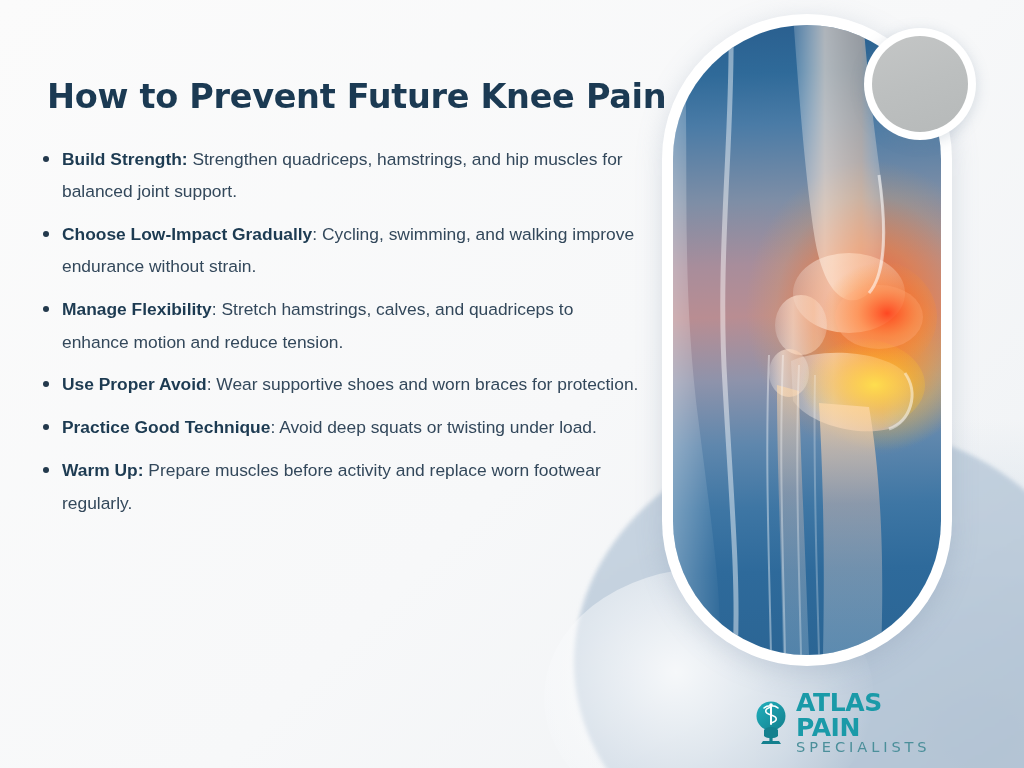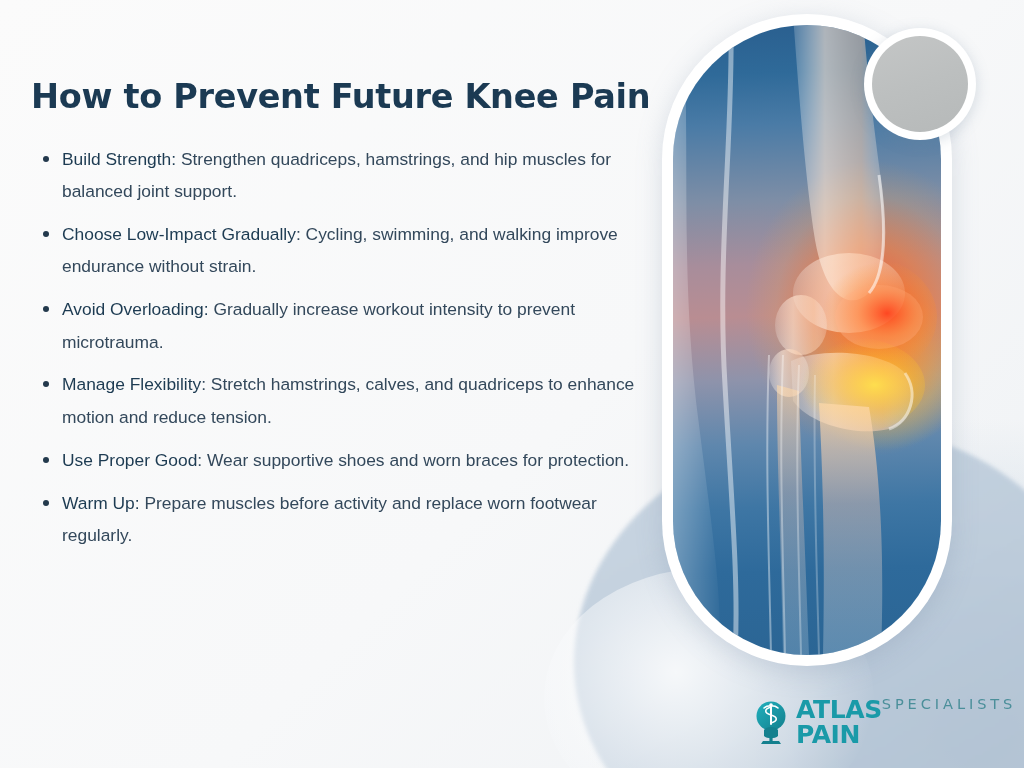--- a/index.html
+++ b/index.html
@@ -52,21 +52,21 @@
     position: absolute;
     left: 0;
     top: 0;
     width: 672px;
     height: 768px;
     box-sizing: border-box;
     padding: 78px 18px 0 31px;
   }
 
   .title {
-    margin: 0 0 26px 0;
+    margin: 0 0 26px 16px;
     font-family: "DejaVu Sans", sans-serif;
     font-size: 33.5px;
     font-weight: 700;
     letter-spacing: -0.3px;
     color: #1b3a53;
     line-height: 1.15;
     white-space: nowrap;
   }
 
   .bullets {
@@ -87,21 +87,21 @@
   .bullet .dot {
     position: absolute;
     left: 12px;
     top: 13px;
     width: 6px;
     height: 6px;
     border-radius: 50%;
     background: #23394c;
   }
   .bullet .lead {
-    font-weight: 400;
+    font-weight: 700;
     color: #1d3b52;
   }
   .bullet .rest {
     font-weight: 400;
     color: #33485b;
   }
 
   
   .media-wrap {
     position: absolute;
@@ -185,21 +185,21 @@
     gap: 5px;
   }
   .logo-mark {
     flex: 0 0 auto;
     width: 40px;
     height: 44px;
     position: relative;
   }
   .logo-text {
     display: flex;
-    flex-direction: row;
+    flex-direction: column;
     line-height: 1;
   }
   .logo-main {
     font-family: "DejaVu Sans", sans-serif;
     font-size: 25px;
     font-weight: 700;
     letter-spacing: -0.4px;
     color: #1a9aa8;
   }
   .logo-sub {
@@ -227,36 +227,36 @@
       <li class="bullet">
         <span class="dot"></span>
         <span class="lead">Build Strength:</span><span class="rest"> Strengthen quadriceps, hamstrings, and hip muscles for balanced joint support.</span>
       </li>
 
       <li class="bullet">
         <span class="dot"></span>
         <span class="lead">Choose Low-Impact Gradually</span><span class="rest">: Cycling, swimming, and walking improve endurance without strain.</span>
       </li>
 
-      <li class="bullet">
-        <span class="dot"></span>
-        <span class="lead">Avoid Overloading:</span><span class="rest"> Gradually increase workout intensity to prevent microtrauma.</span>
-      </li>
 
       <li class="bullet">
         <span class="dot"></span>
         <span class="lead">Manage Flexibility</span><span class="rest">: Stretch hamstrings, calves, and quadriceps to enhance motion and reduce tension.</span>
       </li>
 
 
       <li class="bullet">
         <span class="dot"></span>
-        <span class="lead">Use Proper Good</span><span class="rest">: Wear supportive shoes and worn braces for protection.</span>
-      </li>
-
+        <span class="lead">Use Proper Avoid</span><span class="rest">: Wear supportive shoes and worn braces for protection.</span>
+      </li>
+
+      <li class="bullet">
+        <span class="dot"></span>
+        <span class="lead">Practice Good Technique</span><span class="rest">: Avoid deep squats or twisting under load.</span>
+      </li>
 
       <li class="bullet">
         <span class="dot"></span>
         <span class="lead">Warm Up:</span><span class="rest"> Prepare muscles before activity and replace worn footwear regularly.</span>
       </li>
 
     </ul>
   </div>
 
   <div class="media-wrap">

